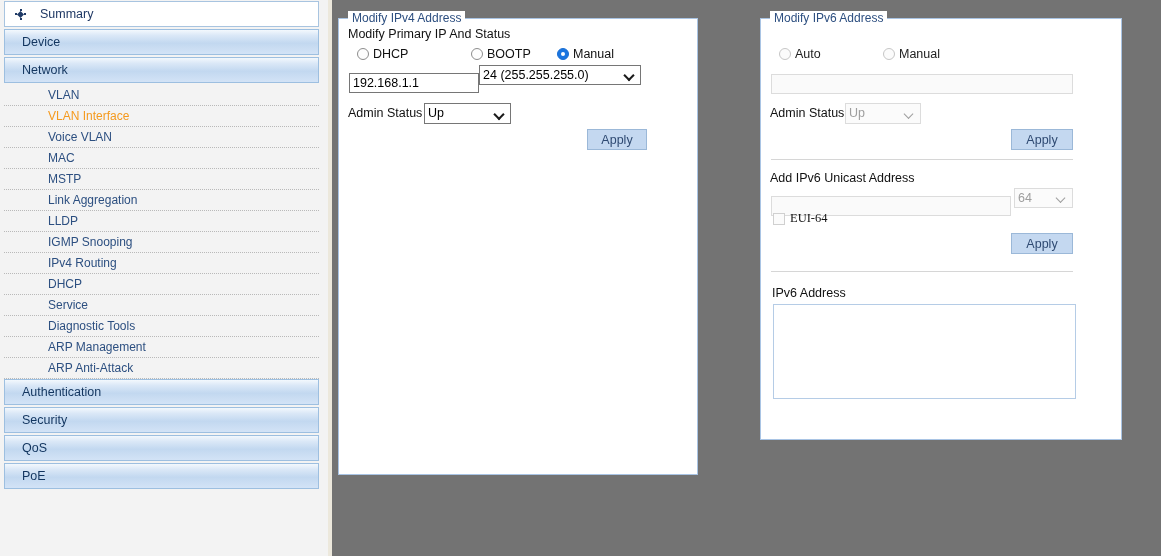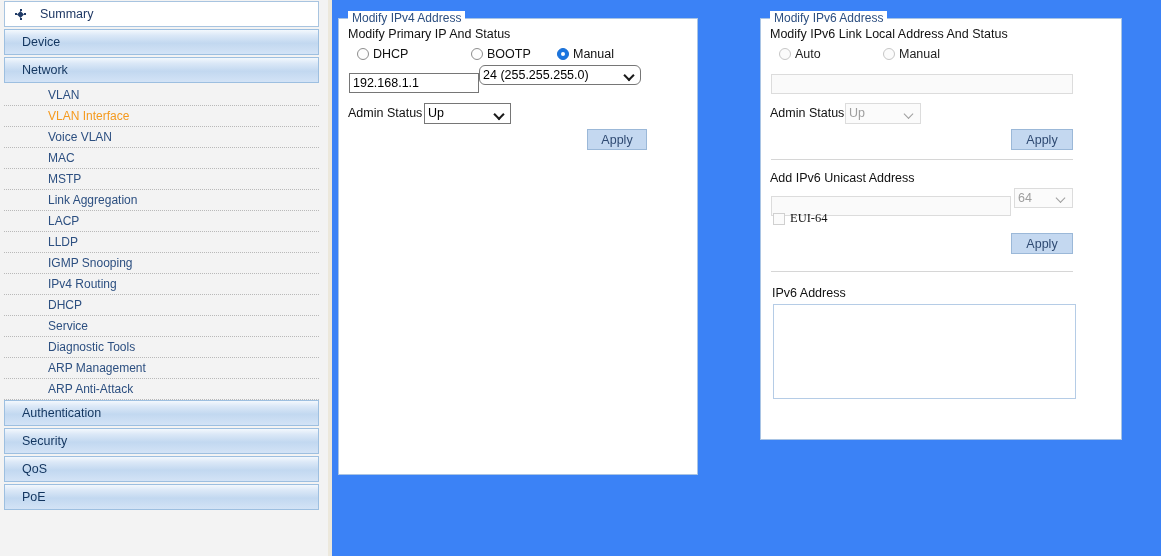--- a/index.html
+++ b/index.html
@@ -6,21 +6,21 @@
     margin: 0;
     padding: 0;
     background: #ffffff;
     font-family: "Liberation Sans", sans-serif;
   }
   #screen {
     position: relative;
     width: 1161px;
     height: 556px;
     overflow: hidden;
-    background: #3b82f6;
+    background: #737373;
   }
 
   
   #sidebar {
     position: absolute;
     left: 0; top: 0;
     width: 328px;
     height: 556px;
     background: #f3f3f3;
     box-sizing: border-box;
@@ -282,21 +282,20 @@
           <span>Summary</span>
         </div>
         <div class="nav-section"><span>Device</span></div>
         <div class="nav-section"><span>Network</span></div>
         <div class="nav-sub"><span>VLAN</span></div>
         <div class="nav-sub selected"><span>VLAN Interface</span></div>
         <div class="nav-sub"><span>Voice VLAN</span></div>
         <div class="nav-sub"><span>MAC</span></div>
         <div class="nav-sub"><span>MSTP</span></div>
         <div class="nav-sub"><span>Link Aggregation</span></div>
-        <div class="nav-sub"><span>LACP</span></div>
         <div class="nav-sub"><span>LLDP</span></div>
         <div class="nav-sub"><span>IGMP Snooping</span></div>
         <div class="nav-sub"><span>IPv4 Routing</span></div>
         <div class="nav-sub"><span>DHCP</span></div>
         <div class="nav-sub"><span>Service</span></div>
         <div class="nav-sub"><span>Diagnostic Tools</span></div>
         <div class="nav-sub"><span>ARP Management</span></div>
         <div class="nav-sub"><span>ARP Anti-Attack</span></div>
         <div class="nav-section"><span>Authentication</span></div>
         <div class="nav-section"><span>Security</span></div>
@@ -318,38 +317,37 @@
     <div class="radio-wrap" style="left:132px; top:28px;">
       <span class="rad"></span>
       <span>BOOTP</span>
     </div>
     <div class="radio-wrap" style="left:218px; top:28px;">
       <span class="rad on"></span>
       <span>Manual</span>
     </div>
 
     <input class="tbox" style="left: 10px; top: 46px; width: 130px; height: 20px;" value="192.168.1.1">
-    <div class="sel" style="left:140px; top:46px; width:162px; height:20px;border-radius:6px;">
+    <div class="sel" style="left:140px; top:46px; width:162px; height:20px;">
       <span>24 (255.255.255.0)</span>
       <span class="caret"></span>
     </div>
 
     <div class="sec-label" style="left:9px; top:87px;">Admin Status</div>
     <div class="sel" style="left:85px; top:84px; width:87px; height:21px;">
       <span>Up</span>
       <span class="caret"></span>
     </div>
 
     <div class="apply-btn" style="left:248px; top:110px; width:60px; height:21px;">Apply</div>
   </div>
 
   <div class="fieldset" id="fs-ipv6">
     <div class="fs-legend">Modify IPv6 Address</div>
 
-    <div class="panel-title" style="left:9px; top:8px;">Modify IPv6 Link Local Address And Status</div>
 
     <div class="radio-wrap dis" style="left:18px; top:28px;">
       <span class="rad dis"></span>
       <span>Auto</span>
     </div>
     <div class="radio-wrap dis" style="left:122px; top:28px;">
       <span class="rad dis"></span>
       <span>Manual</span>
     </div>
 

